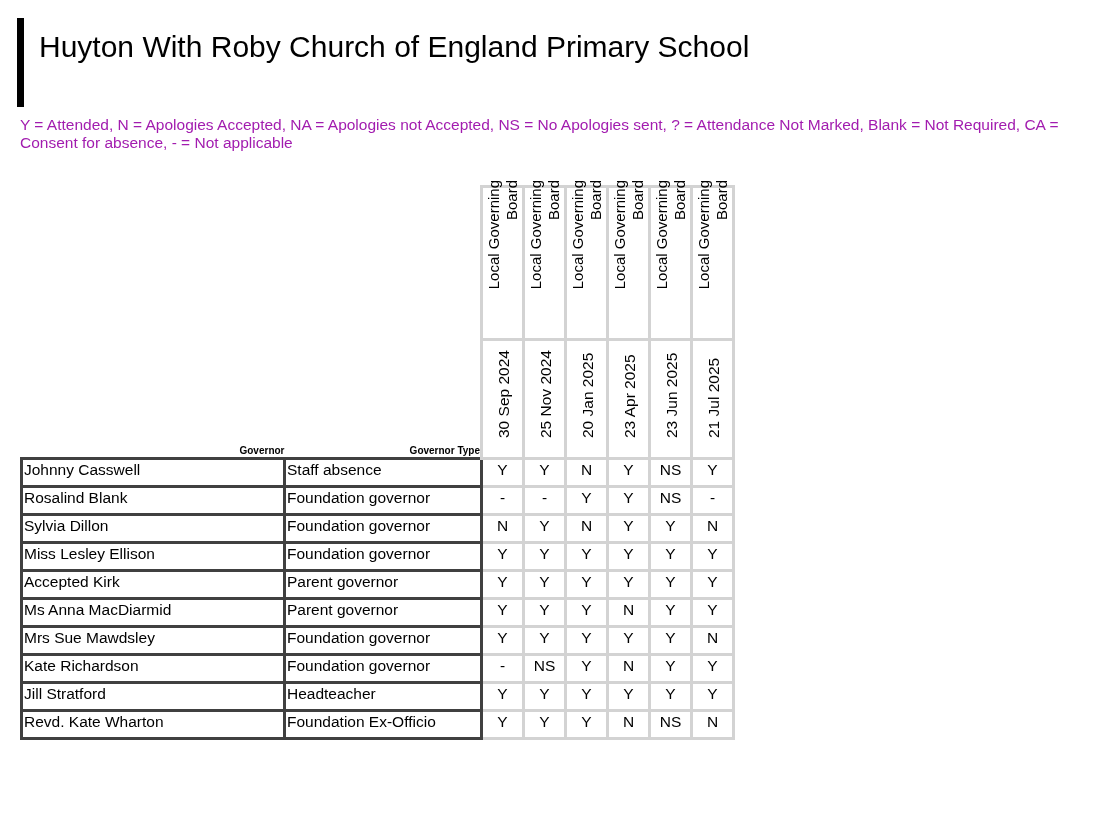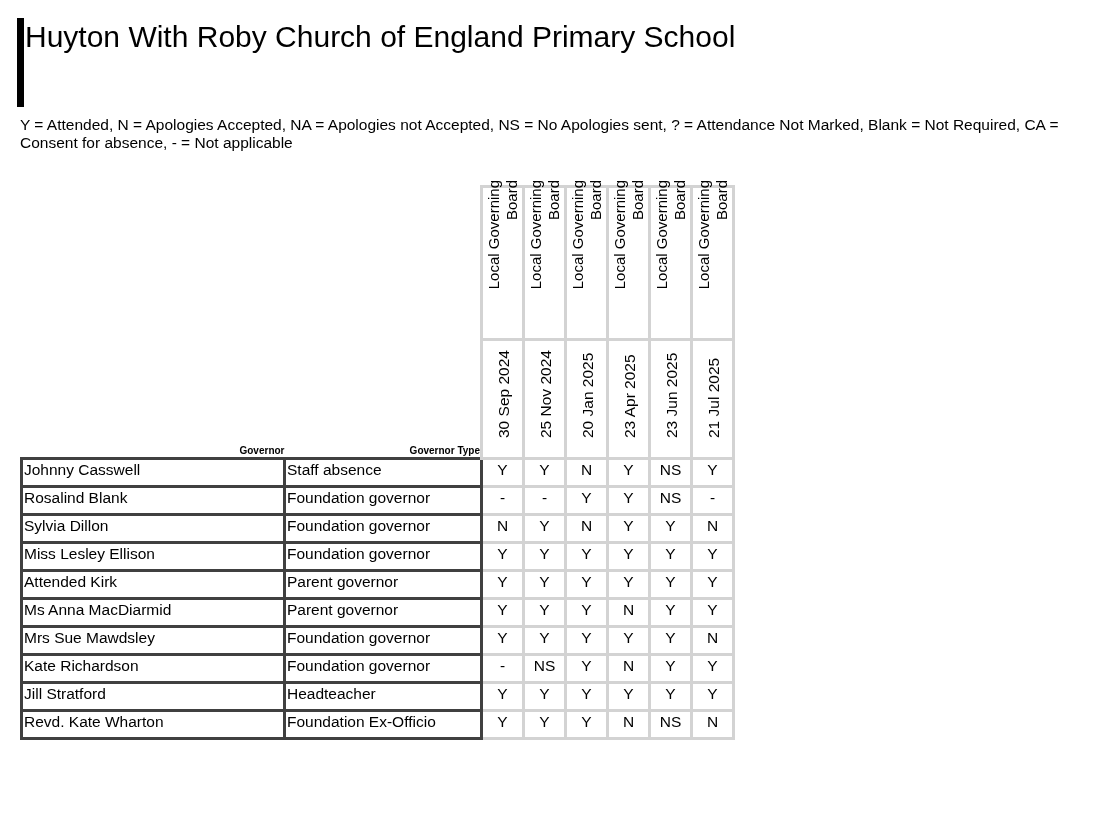--- a/index.html
+++ b/index.html
@@ -19,38 +19,39 @@
     position: absolute;
     left: 17px;
     top: 18px;
     height: 89px;
     border-left: 7px solid #000;
     padding-left: 1px;
   }
   .title {
     font-size: 30px;
     line-height: 34px;
-    margin-top: 2px;
+    margin-top: 12px;
     color: #000;
     white-space: nowrap;
+    padding-left: 14px;
   }
   .subtitle {
     font-size: 26px;
     line-height: 30px;
     color: #6b6b6b;
     white-space: nowrap;
   }
   .legend {
     position: absolute;
     left: 20px;
     top: 116px;
     width: 1060px;
     font-size: 15.5px;
     line-height: 18px;
-    color: #000000;
+    color: #a21caf;
   }
   table.att {
     position: absolute;
     left: 20px;
     top: 185px;
     border-collapse: collapse;
     font-size: 15.5px;
   }
   table.att td, table.att th {
     padding: 0;
@@ -244,21 +245,21 @@
         <td class="name-cell">Miss Lesley Ellison</td>
         <td class="type-cell">Foundation governor</td>
         <td class="val-cell">Y</td>
         <td class="val-cell">Y</td>
         <td class="val-cell">Y</td>
         <td class="val-cell">Y</td>
         <td class="val-cell">Y</td>
         <td class="val-cell">Y</td>
       </tr>
       <tr class="data-row">
-        <td class="name-cell">Attended Kirk</td>
+        <td class="name-cell">Accepted Kirk</td>
         <td class="type-cell">Parent governor</td>
         <td class="val-cell">Y</td>
         <td class="val-cell">Y</td>
         <td class="val-cell">Y</td>
         <td class="val-cell">Y</td>
         <td class="val-cell">Y</td>
         <td class="val-cell">Y</td>
       </tr>
       <tr class="data-row">
         <td class="name-cell">Ms Anna MacDiarmid</td>

